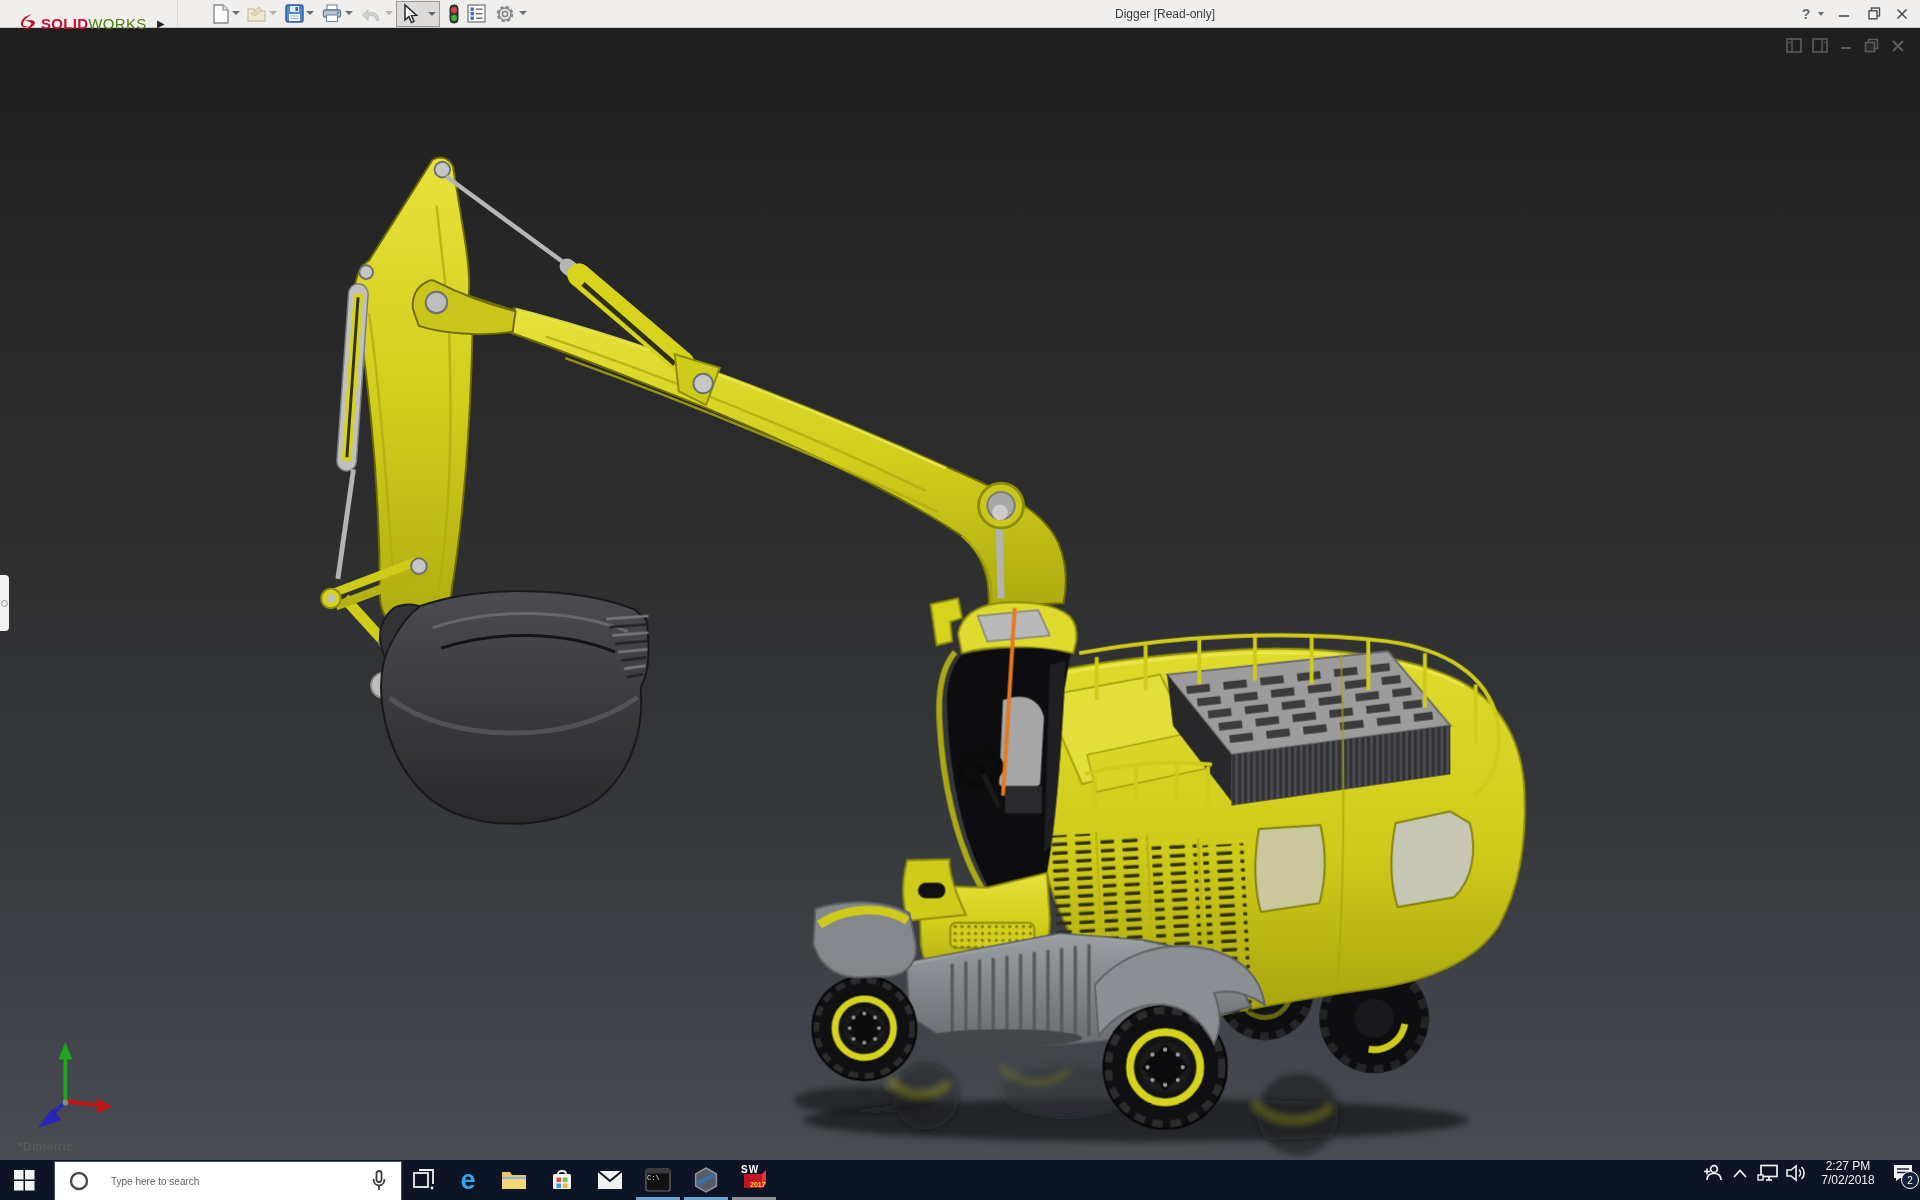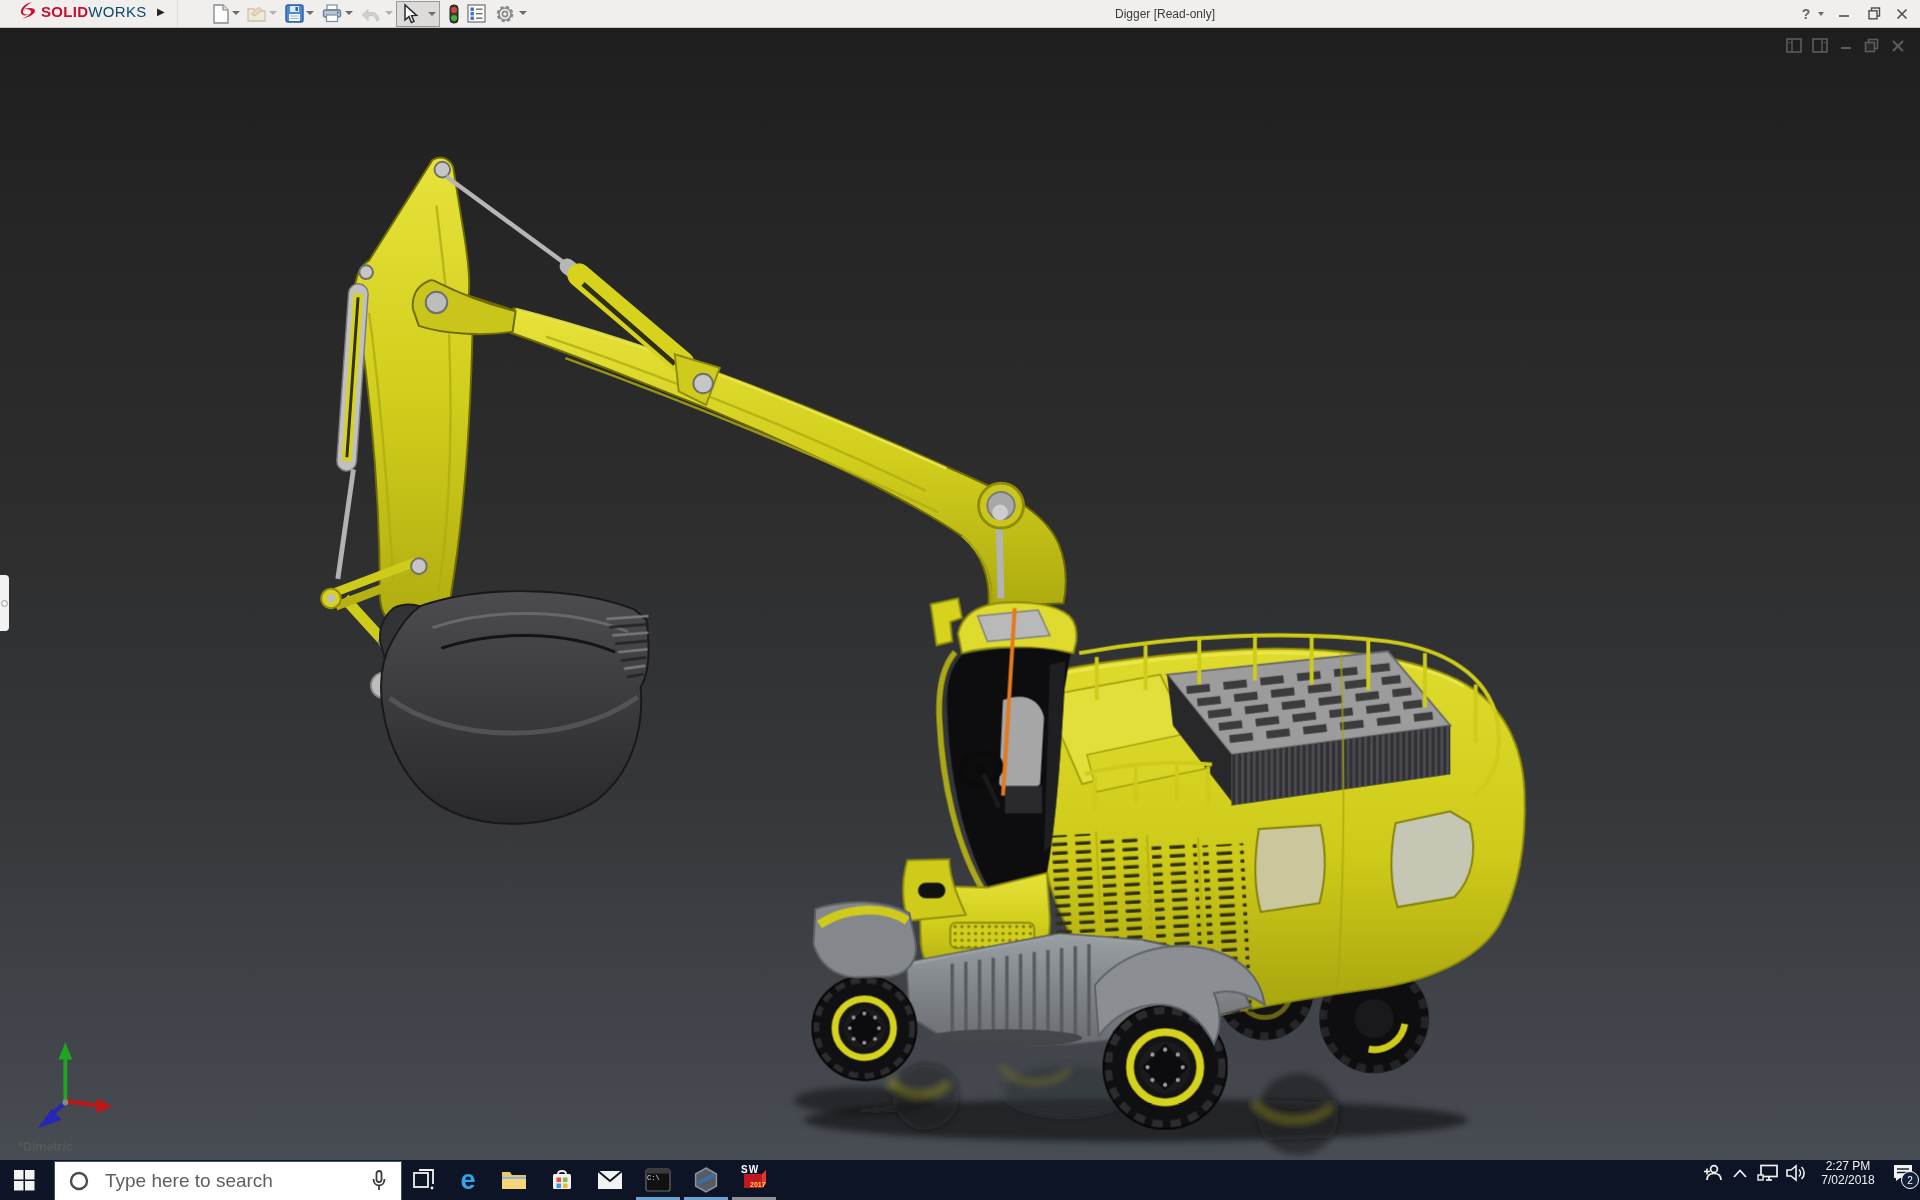--- a/index.html
+++ b/index.html
@@ -1,20 +1,20 @@
 <!DOCTYPE html>
 <html><head>
 <meta charset="utf-8">
 <style>
   html,body{margin:0;padding:0;width:1920px;height:1200px;overflow:hidden;
     font-family:"Liberation Sans",sans-serif;background:#000;}
   
   #titlebar{position:absolute;left:0;top:0;width:1920px;height:27px;background:#f0efed;
     border-bottom:1px solid #c7c5c3;z-index:30;}
-  .tb-abs{position:absolute;top:0;height:22px;display:flex;align-items:center;}
+  .tb-abs{position:absolute;top:12px;height:22px;display:flex;align-items:center;}
   .tb-btn{position:absolute;top:2px;width:22px;height:23px;display:flex;align-items:center;
     justify-content:center;cursor:default;}
   .caret{position:absolute;top:11px;width:0;height:0;border-left:4px solid transparent;
     border-right:4px solid transparent;border-top:4px solid #6b6b6b;}
   .caret.dim{border-top-color:#b4b2b0;}
   .grayed{opacity:.55;}
   #select-active{position:absolute;left:396px;top:1px;width:42px;height:24px;background:#dcdbd9;
     border:1px solid #9a9896;display:flex;align-items:center;}
   #win-title{position:absolute;left:1165px;top:0;height:27px;transform:translateX(-50%);
     display:flex;align-items:center;font-size:12px;color:#3b3b3b;white-space:nowrap;}
@@ -28,21 +28,21 @@
   .doc-ic{width:17px;height:17px;display:flex;align-items:center;justify-content:center;}
   #fm-tab{position:absolute;left:0;top:547px;width:9px;height:56px;background:#f2f2f2;
     border-radius:0 4px 4px 0;display:flex;align-items:center;justify-content:center;}
   #fm-tab .dot{width:5px;height:5px;border-radius:50%;border:1px solid #9a9a9a;}
   #orient-label{position:absolute;left:18px;top:1112px;font-size:12.5px;font-weight:600;color:#595959;}
   
   #taskbar{position:absolute;left:0;top:1160px;width:1920px;height:40px;background:#0d1426;z-index:30;}
   #start-btn{position:absolute;left:0;top:0;width:48px;height:40px;display:flex;align-items:center;justify-content:center;}
   #search-box{position:absolute;left:54px;top:1px;width:346px;height:38px;background:#fff;
     border:1px solid #43506b;display:flex;align-items:center;}
-  #search-text{font-size:19px;color:#5f5f5f;margin-left:16px;flex:1;}
+  #search-text{font-size:10px;color:#5f5f5f;margin-left:22px;flex:1;}
   .tb-app{position:absolute;top:0;width:48px;height:40px;display:flex;align-items:center;justify-content:center;}
   .runline{position:absolute;top:37px;height:3px;width:44px;}
   #tray{position:absolute;right:0;top:0;height:26px;display:flex;align-items:center;}
   .tray-ic{width:28px;height:40px;display:flex;align-items:center;justify-content:center;}
   #clock{width:76px;text-align:center;color:#f2f2f2;font-size:12px;line-height:14px;}
   #action-ic{position:relative;width:34px;height:40px;display:flex;align-items:center;justify-content:center;}
   #ac-badge{position:absolute;right:1px;bottom:4px;width:16px;height:16px;border-radius:50%;
     background:#12203c;border:1.5px solid #fff;color:#fff;font-size:10px;display:flex;
     align-items:center;justify-content:center;}
   svg{display:block;}
@@ -50,21 +50,21 @@
 </head>
 <body>
 
 <div id="titlebar">
   <div class="tb-abs" style="left:16px;">
     <svg width="22" height="20" viewBox="0 0 22 20">
       <path d="M16 1 C 8 3 4 8 5 12 C 6 15 10 15 13 13 C 9 14 7 13 7 11 C 7 8 11 4 16 1 Z" fill="#c8102e"></path>
       <path d="M8 8 C 14 6 19 7 19 10 C 19 13 13 16 6 18 C 12 15 16 12 15 10 C 14.4 8.8 11 8 8 8 Z" fill="#c8102e"></path>
     </svg>
     <span style="font-size:15px;color:#c8102e;font-weight:bold;letter-spacing:.3px;margin-left:3px;">SOLID</span>
-    <span style="font-size:15px;color:#0c4a6e;font-weight:300;letter-spacing:.3px;">WORKS</span>
+    <span style="font-size:15px;color:#4d7c0f;font-weight:300;letter-spacing:.3px;">WORKS</span>
   </div>
   <div class="tb-abs" style="left:157px;font-size:10px;color:#222;">▶</div>
   <div style="position:absolute;left:177px;top:0;width:1px;height:27px;background:#dddbd9;"></div>
 
   <div class="tb-btn" style="left:210px;" title="New">
     <svg width="18" height="20" viewBox="0 0 18 20">
       <path d="M2 1 L11 1 L16 6 L16 19 L2 19 Z" fill="#fdfdfd" stroke="#8a8a8a" stroke-width="1.4"></path>
       <path d="M11 1 L11 6 L16 6" fill="#e2e2e2" stroke="#8a8a8a" stroke-width="1.2"></path>
     </svg>
   </div>

